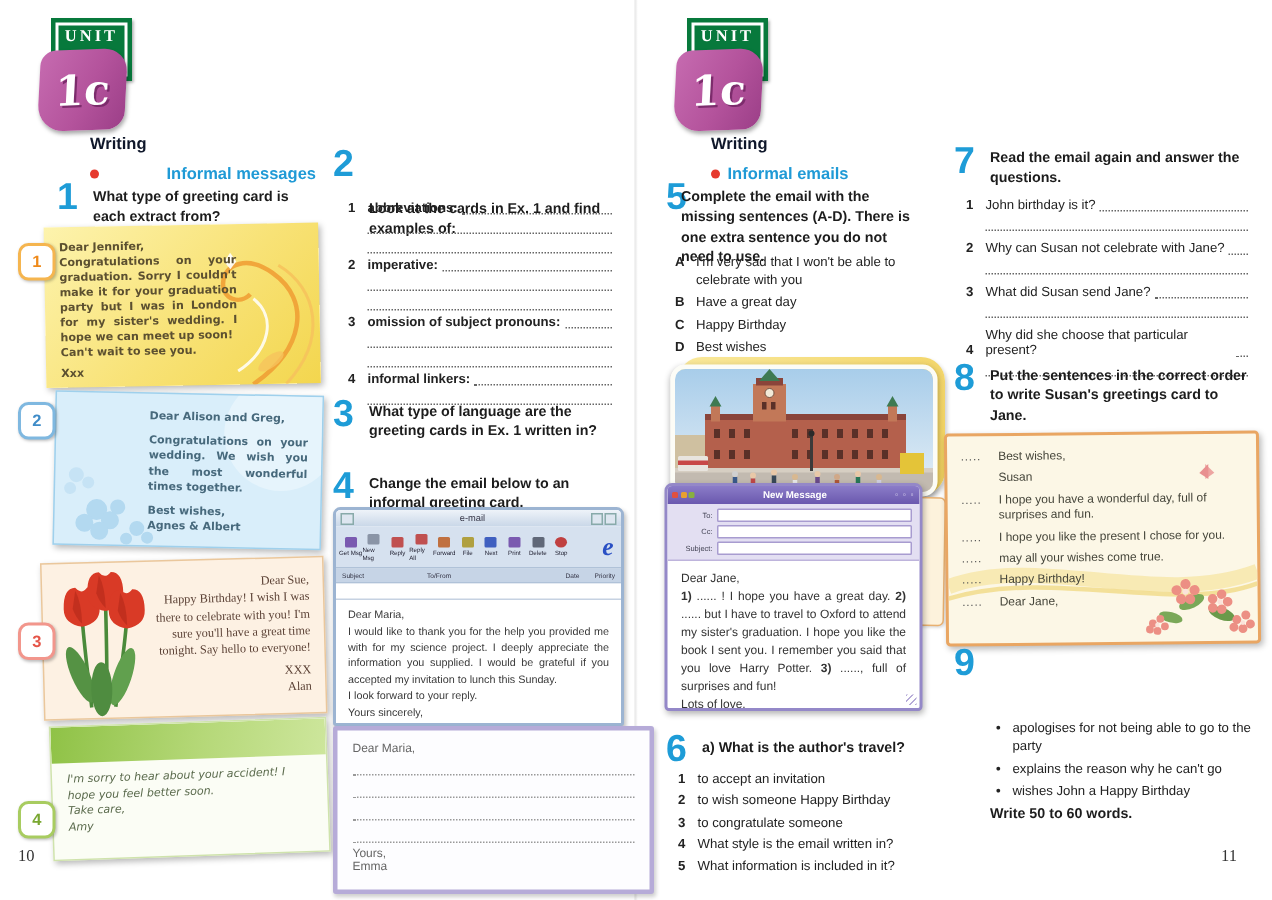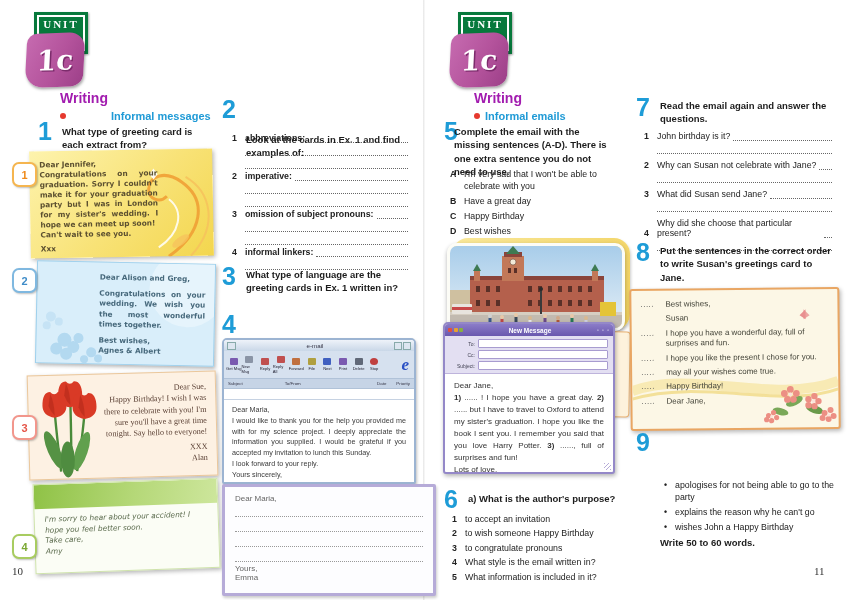--- a/index.html
+++ b/index.html
@@ -11,21 +11,21 @@
   .ubadge{position:absolute;width:66px;height:76px;}
   .ug{position:absolute;left:8px;top:0;width:54px;height:42px;background:#07793c;box-shadow:1px 1px 2px rgba(0,0,0,.35);}
   .ugi{position:absolute;left:3px;top:3px;right:3px;bottom:3px;border:2px solid #fff;display:flex;justify-content:center;}
   .ut{font-family:"Liberation Serif",serif;font-weight:bold;color:#fff;font-size:11px;letter-spacing:2px;margin-top:1px;}
   .up{position:absolute;left:0;top:21px;width:58px;height:54px;background:#b4539c;
       border-radius:10px 16px 12px 18px;transform:skew(-3deg,-2deg);box-shadow:1px 2px 3px rgba(0,0,0,.35);
       display:flex;align-items:center;justify-content:center;
       background:linear-gradient(115deg,#c66bb0,#b4539c 55%,#9c3f88);}
   .un{font-family:"DejaVu Serif",serif;font-weight:bold;color:#fff;font-size:28px;text-shadow:1.5px 1.5px 0 #7c2c6c;}
   
-  .h1{position:absolute;font-size:14px;font-weight:bold;color:#a21caf;}
+  .h1{position:absolute;font-size:11px;font-weight:bold;color:#0f172a;}
   .sub{position:absolute;display:flex;align-items:center;font-size:11px;font-weight:bold;color:#1f9ad6;}
   .bdot{width:6px;height:6px;border-radius:50%;background:#e6392e;margin-right:5px;flex:none;}
   .exnum{position:absolute;color:#1e9cd7;font-weight:bold;font-size:25px;line-height:1;}
   .instr{position:absolute;font-size:9.5px;font-weight:bold;color:#1c1c1c;line-height:1.4;}
   .pnum{position:absolute;font-size:11px;color:#333;font-family:"Liberation Serif",serif;}
   
   .list{position:absolute;}
   .row{display:flex;align-items:flex-end;font-size:8.8px;color:#222;margin-bottom:2px;}
   .n{width:13px;flex:none;font-weight:bold;}
   .ilab{font-weight:bold;white-space:nowrap;}
@@ -260,20 +260,21 @@
       <span class="ilab">informal linkers:</span>
       <span class="tail"></span>
     </div>
     <div class="dotfull"></div>
   </div>
 
   <div class="exnum" style="left:222px;top:264px;">3</div>
   <div class="instr" style="left:246px;top:268px;width:160px;">What type of language are the greeting cards in Ex. 1 written in?</div>
 
   <div class="exnum" style="left:222px;top:312px;">4</div>
+  <div class="instr" style="left:246px;top:316px;width:160px;">Change the email below to an informal greeting card.</div>
 
   <div class="mailwin" style="left:222px;top:338px;width:190px;height:142px;">
     <div class="mtitle">
       <span class="mtl"></span>
       <span class="mtt">e-mail</span>
       <span class="mtc">
           <i></i>
           <i></i>
         </span>
     </div>
@@ -490,33 +491,33 @@
       <div class="just">
         <b>1)</b><span> ...... ! I hope you have a great day. </span><b>2)</b><span> ...... but I have to travel to Oxford to attend my sister's graduation. I hope you like the book I sent you. I remember you said that you love Harry Potter. </span><b>3)</b><span> ......, full of surprises and fun!</span>
       </div>
       <div>Lots of love,</div>
 
     </div>
     <div class="nmgrip"></div>
   </div>
 
   <div class="exnum" style="left:444px;top:487px;">6</div>
-  <div class="instr" style="left:468px;top:492px;width:160px;">a) What is the author's purpose?</div>
+  <div class="instr" style="left:468px;top:492px;width:160px;">a) What is the author's travel?</div>
   <div class="list" style="left:452px;top:514px;width:176px;">
     <div class="itrow">
         <span class="n">1</span>
         <span>to accept an invitation</span>
       </div>
     <div class="itrow">
         <span class="n">2</span>
         <span>to wish someone Happy Birthday</span>
       </div>
     <div class="itrow">
         <span class="n">3</span>
-        <span>to congratulate pronouns</span>
+        <span>to congratulate someone</span>
       </div>
     <div class="itrow">
         <span class="n">4</span>
         <span>What style is the email written in?</span>
       </div>
     <div class="itrow">
         <span class="n">5</span>
         <span>What information is included in it?</span>
       </div>
   </div>

